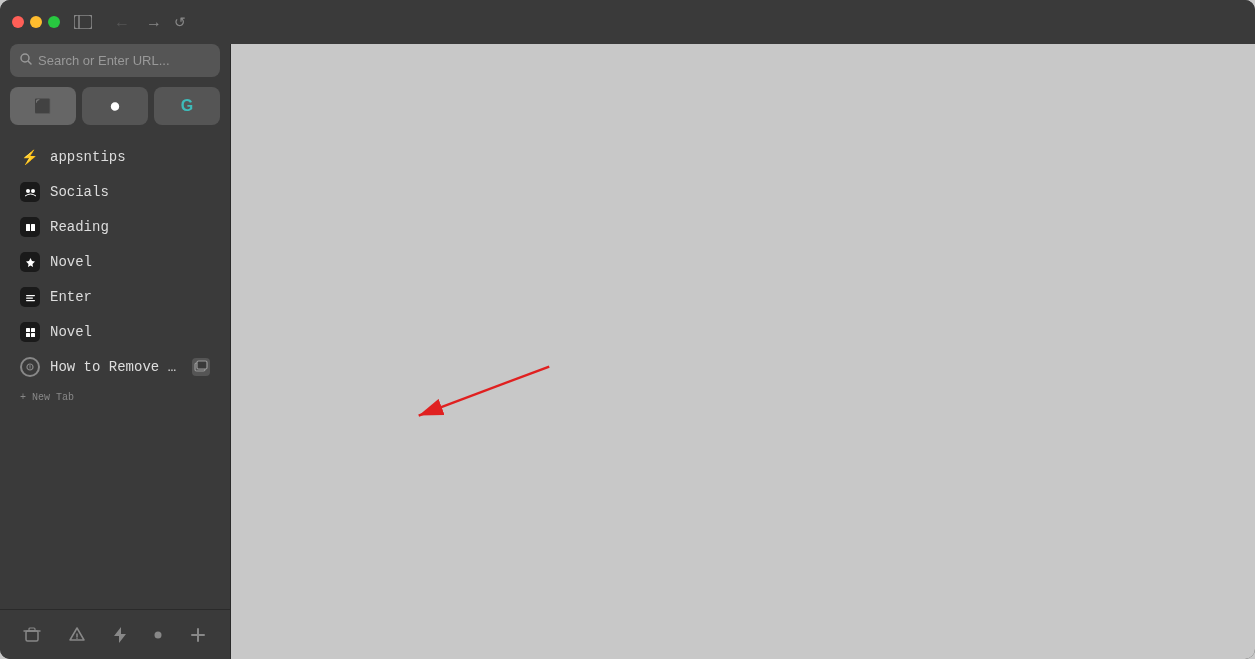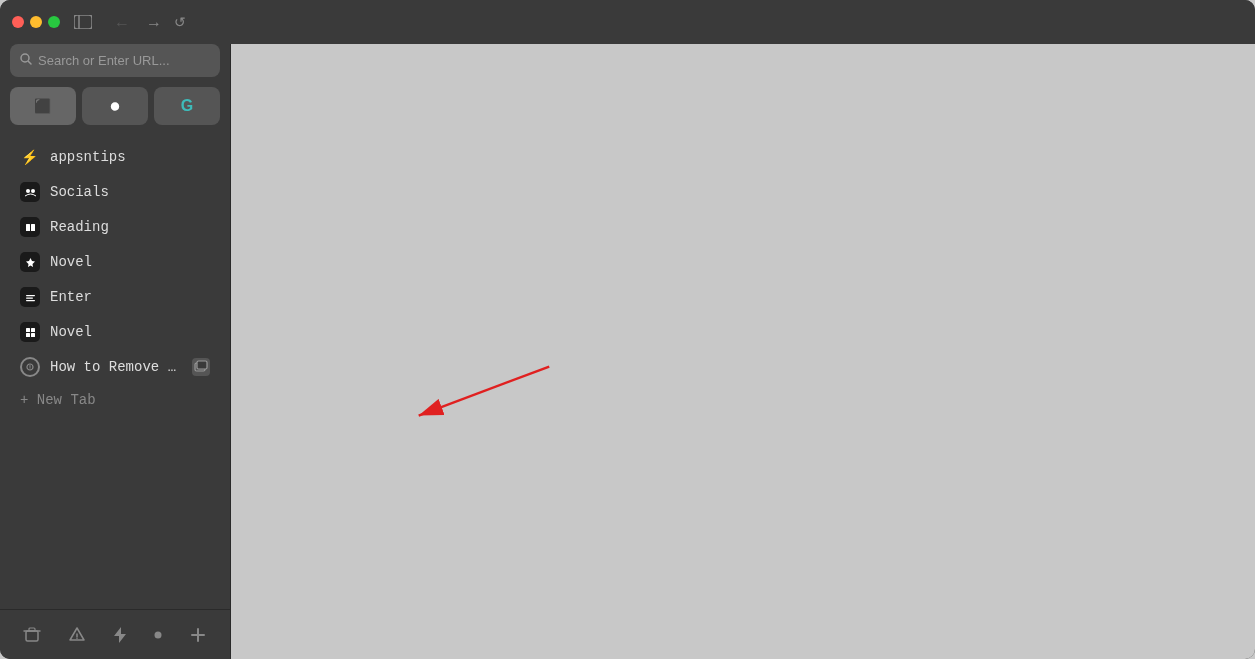--- a/index.html
+++ b/index.html
@@ -221,21 +221,21 @@
       border-radius: 4px;
       display: flex;
       align-items: center;
       justify-content: center;
       flex-shrink: 0;
     }
 
     
     .nav-item-new-tab {
       color: #888;
-      font-size: 14px;
+      font-size: 10px;
     }
 
     
     .sidebar-bottom {
       height: 50px;
       border-top: 1px solid #2a2a2a;
       display: flex;
       align-items: center;
       justify-content: space-around;
       padding: 0 10px;

